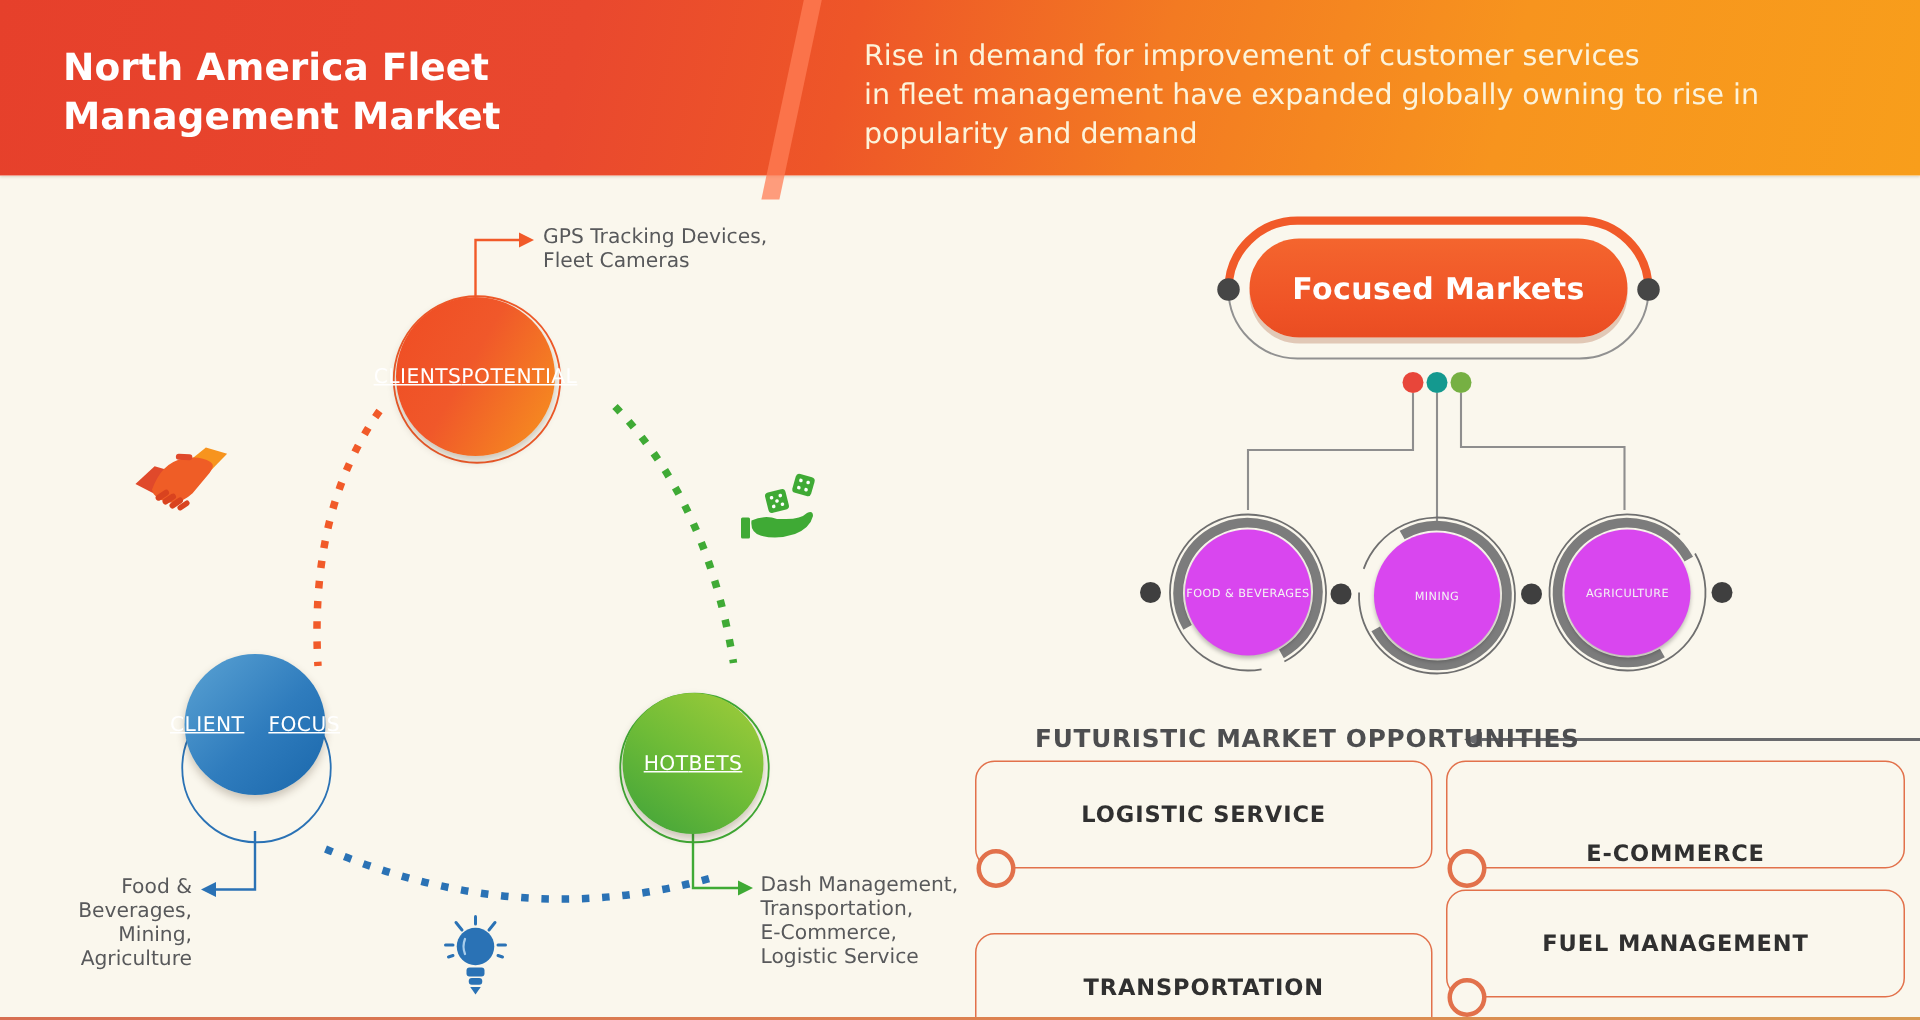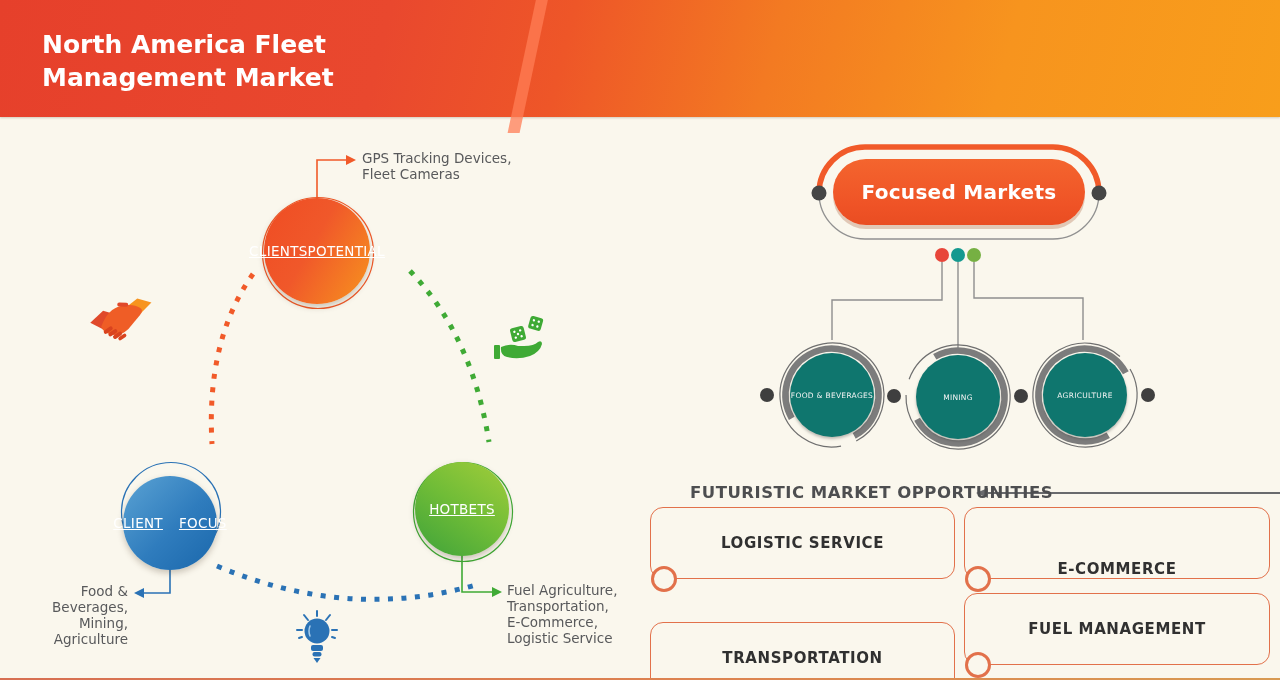--- a/index.html
+++ b/index.html
@@ -17,35 +17,35 @@
   .header-sub div{white-space:nowrap;}
   
   .underlay{position:absolute;left:0;top:0;z-index:1;}
   
   .bubble{position:absolute;border-radius:50%;display:flex;flex-direction:row;align-items:center;
           justify-content:center;color:#fff;text-align:center;z-index:2;
           box-shadow:0 3px 6px rgba(60,40,20,.25);text-decoration:underline;}
   .bubble div{line-height:1.35;letter-spacing:.3px;}
   .bubble-cp{left:264px;top:198px;width:106px;height:106px;font-size:13.5px;
           background:linear-gradient(120deg,#ef4c23 0%,#f0582a 45%,#f7941e 100%);}
-  .bubble-cf{left:123px;top:476px;width:94px;height:94px;font-size:13.5px;
+  .bubble-cf{left:123px;top:436px;width:94px;height:94px;font-size:13.5px;
           background:linear-gradient(135deg,#5ba3d4 0%,#2f7cbd 55%,#1a67ab 100%);gap:16px;}
   .bubble-hb{left:415px;top:462px;width:94px;height:94px;font-size:13.5px;
           background:linear-gradient(215deg,#a2cd3a 0%,#6fbc37 50%,#3ea23a 100%);}
   
   .note{position:absolute;color:#58595b;font-size:13.5px;line-height:16px;z-index:2;}
   .note-gps{left:362px;top:150px;}
   .note-food{left:28px;top:583px;width:100px;text-align:right;}
   .note-fuel{left:507px;top:582px;width:160px;text-align:left;}
   
   .fm-pill{position:absolute;left:833px;top:159px;width:252px;height:66px;border-radius:33px;
           background:linear-gradient(180deg,#f4652e 0%,#ef5326 70%,#e94d22 100%);
           box-shadow:0 4px 0 rgba(150,60,20,.25);color:#fff;font-size:20px;font-weight:bold;
           display:flex;align-items:center;justify-content:center;letter-spacing:.3px;z-index:2;}
-  .branch{position:absolute;width:84px;height:84px;border-radius:50%;background:#0f766e;
+  .branch{position:absolute;width:84px;height:84px;border-radius:50%;background:#d946ef;
           display:flex;align-items:center;justify-content:center;text-align:center;
           color:#f4f4f4;font-size:7.5px;letter-spacing:.3px;z-index:2;
           box-shadow:0 2px 3px rgba(0,0,0,.25);}
   .branch-1{left:790px;top:353px;}
   .branch-2{left:916px;top:355px;}
   .branch-3{left:1043px;top:353px;}
   
   .fut-heading{position:absolute;left:649px;top:483px;font-size:16.5px;font-weight:600;
           color:#4d4e50;letter-spacing:.5px;z-index:2;margin-left:41px;}
   .opp-box{position:absolute;width:303px;height:70px;border:1.5px solid #e2714b;border-radius:13px;
@@ -172,20 +172,25 @@
 
     <g>
       <line x1="988" y1="493" x2="1280" y2="493" stroke="#696a6d" stroke-width="2"></line>
       <polygon points="988,488 976,493 988,498" fill="#696a6d"></polygon>
     </g>
   </svg>
 
   <div class="header">
     <div class="header-slash"></div>
     <div class="header-title">North America Fleet Management Market</div>
+    <div class="header-sub">
+      <div>Rise in demand for improvement of customer services</div>
+      <div>in fleet management have expanded globally owning to rise in</div>
+      <div>popularity and demand</div>
+    </div>
   </div>
 
   <div class="bubble bubble-cp">
     <div>CLIENTS</div>
     <div>POTENTIAL</div>
   </div>
   <div class="bubble bubble-cf">
     <div>CLIENT</div>
     <div>FOCUS</div>
   </div>
@@ -198,21 +203,21 @@
     <div>GPS Tracking Devices,</div>
     <div>Fleet Cameras</div>
   </div>
   <div class="note note-food">
     <div>Food &amp;</div>
     <div>Beverages,</div>
     <div>Mining,</div>
     <div>Agriculture</div>
   </div>
   <div class="note note-fuel">
-    <div>Fuel Agriculture,</div>
+    <div>Dash Management,</div>
     <div>Transportation,</div>
     <div>E-Commerce,</div>
     <div>Logistic Service</div>
   </div>
 
   <div class="fm-pill">
     <span>Focused Markets</span>
   </div>
   <div class="branch branch-1">
     <span>FOOD &amp; BEVERAGES</span>

